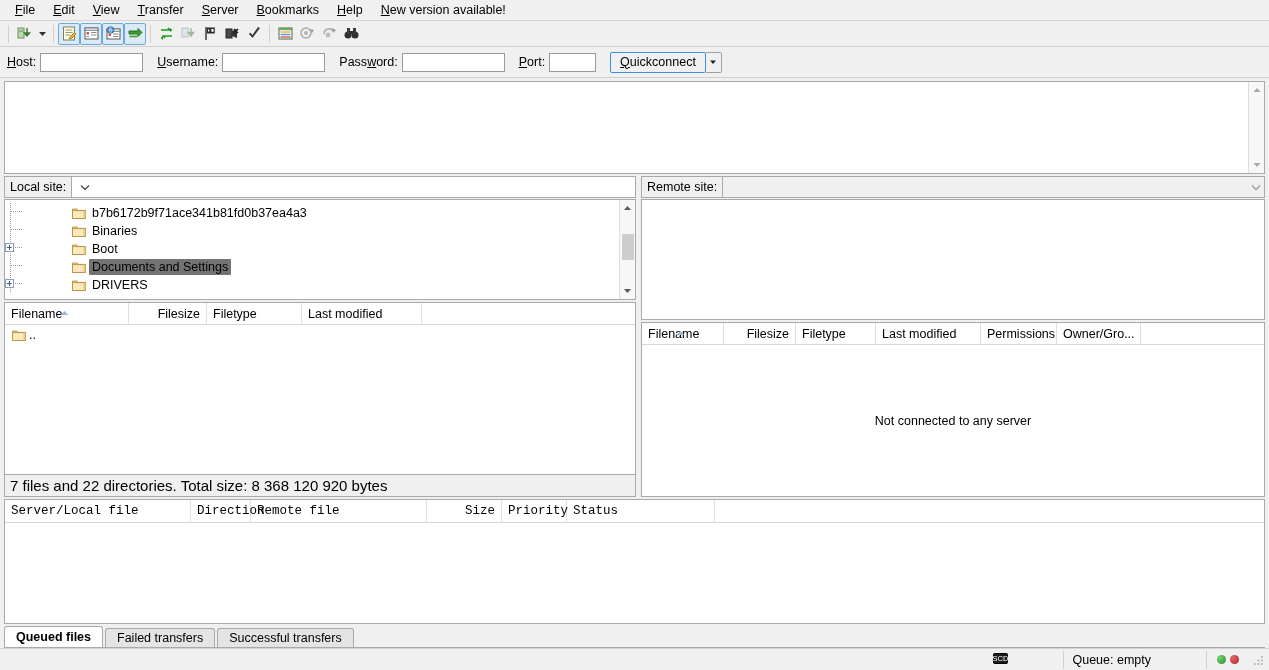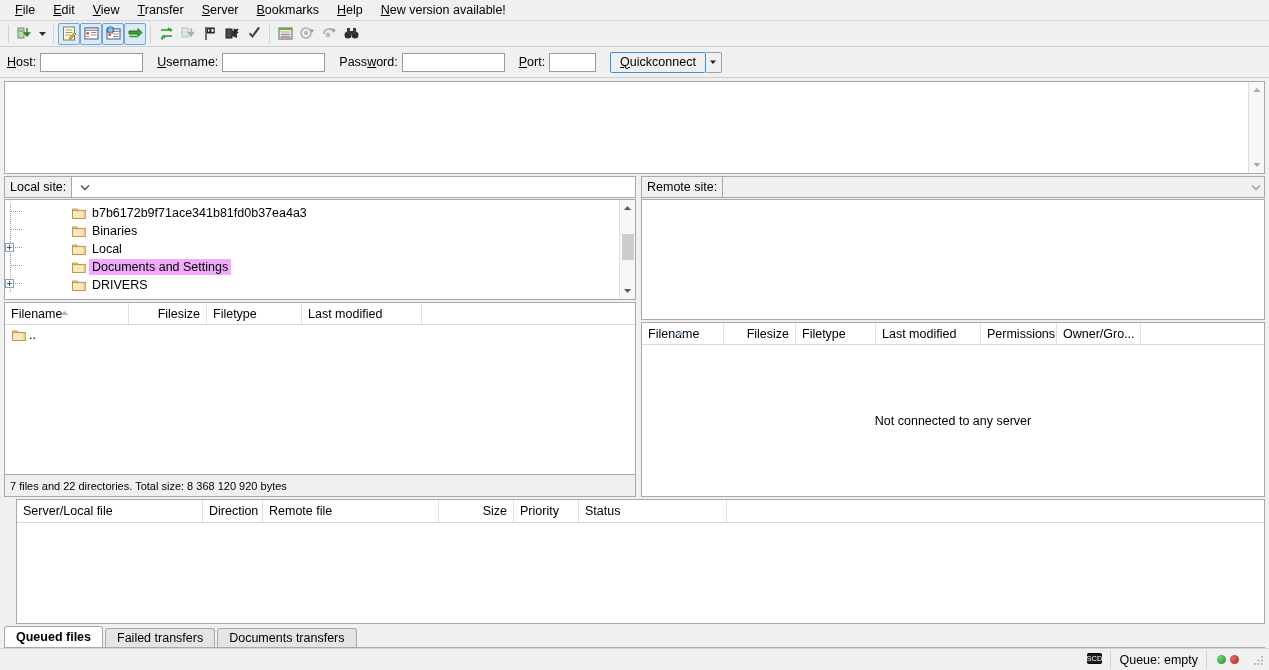--- a/index.html
+++ b/index.html
@@ -82,60 +82,60 @@
      background-image:linear-gradient(to bottom,#9a9a9a 50%,transparent 50%);
      background-size:1px 2px;}
   .tbox{position:absolute;left:0;top:4px;width:9px;height:9px;border:1px solid #8a9fb8;
         background:#fdfdfd;box-sizing:border-box;}
   .tbox:before{content:"";position:absolute;left:3px;top:1px;width:1px;height:5px;background:#3b5a7d;}
   .tbox:after{content:"";position:absolute;left:1px;top:3px;width:5px;height:1px;background:#3b5a7d;}
   .thook{position:absolute;left:6px;top:8px;width:11px;height:1px;
      background-image:linear-gradient(to right,#9a9a9a 50%,transparent 50%);
      background-size:2px 1px;}
   .tlabel{padding:1px 3px;border-radius:1px;line-height:14px;white-space:nowrap;}
-  .tnode.sel .tlabel{background:#f0abfc;}
+  .tnode.sel .tlabel{background:#737373;}
   .ficon{width:16px;height:16px;flex:none;margin-right:2px;}
 
   
   .flist{flex:1;background:#fff;border:1px solid #a9a9a9;display:flex;flex-direction:column;
          box-sizing:border-box;min-height:0;overflow:hidden;}
   .fl-head{height:21px;display:flex;background:#fff;border-bottom:1px solid #d8d8d8;
            flex:none;position:relative;}
   .fl-col{display:flex;align-items:center;font-size:12.5px;box-sizing:border-box;
           border-right:1px solid #e0e0e0;padding:0 6px;position:relative;white-space:nowrap;}
   .fl-col.r{justify-content:flex-end;}
   .fl-col .sortarw{position:absolute;top:2px;left:50%;margin-left:-8px;}
   .fl-body{flex:1;position:relative;overflow:hidden;}
   .fl-row{height:20px;display:flex;align-items:center;font-size:12.5px;padding-left:6px;}
   .fl-empty{display:flex;align-items:center;justify-content:center;height:100%;
             font-size:12.5px;color:#000;}
   .status-line{height:22px;background:#f0f0f0;border:1px solid #a9a9a9;border-top:none;
-               display:flex;align-items:center;padding:0 5px;font-size:11px;
+               display:flex;align-items:center;padding:0 5px;font-size:15px;
                box-sizing:border-box;flex:none;}
 
   
-  .queue{height:125px;margin:2px 4px 0 16px;background:#fff;border:1px solid #a9a9a9;
-         display:flex;flex-direction:column;box-sizing:border-box;flex:none;overflow:hidden;}
+  .queue{height:125px;margin:2px 4px 0 4px;background:#fff;border:1px solid #a9a9a9;
+         display:flex;flex-direction:column;box-sizing:border-box;flex:none;overflow:hidden;font-family:Liberation Mono, monospace;}
   .q-head{height:22px;display:flex;border-bottom:1px solid #d8d8d8;flex:none;}
   .q-body{flex:1;}
 
   
   .tabsrow{height:22px;margin:2px 4px 0 4px;display:flex;align-items:flex-end;
            border-bottom:1px solid #a9a9a9;box-sizing:border-box;flex:none;}
   .tab{height:19px;padding:0 11px;display:flex;align-items:center;font-size:12.5px;
        background:#e4e4e4;border:1px solid #a9a9a9;border-bottom:none;
        border-radius:3px 3px 0 0;margin-right:2px;box-sizing:border-box;}
   .tab.active{background:#fff;font-weight:bold;height:21px;}
 
   
   .statusbar{height:22px;background:#f0f0f0;display:flex;align-items:center;
              justify-content:flex-end;padding-right:4px;box-sizing:border-box;flex:none;
              border-top:1px solid #d4d4d4;}
   .sb-cell{display:flex;align-items:center;height:18px;padding:0 8px;font-size:12.5px;
-           border-left:1px solid #d0d0d0;}
+           border-left:1px solid #d0d0d0;margin-left:47px;}
   .led{width:9px;height:9px;border-radius:50%;margin:0 2px;}
   .grip{width:12px;height:12px;margin-left:4px;}
 </style>
 </head>
 <body>
 
 <div class="app">
 
   <div class="menubar">
     <div class="menu-item"><u>F</u>ile</div>
@@ -352,21 +352,21 @@
               <span class="tbox"></span>
               <span class="thook"></span>
             </span>
             <span class="ficon">
               <svg width="16" height="16" viewBox="0 0 16 16">
                 <path d="M1.5 4 h4.5 l1.2 1.4 h7.3 v8.1 h-13 z" fill="#f4d89a" stroke="#b79340" stroke-width="0.9"></path>
                 <path d="M1.5 5.6 h13 v7.9 h-13 z" fill="#fbe9bd" stroke="#b79340" stroke-width="0.9"></path>
                 <path d="M12.4 5.9 h2 v7.3 h-2 z" fill="#e9cb86"></path>
               </svg>
             </span>
-            <span class="tlabel">Local</span>
+            <span class="tlabel">Boot</span>
           </div>
 
           <div class="tnode sel">
             <span class="tindent">
               <span class="vline"></span>
               <span class="thook"></span>
             </span>
             <span class="ficon">
               <svg width="16" height="16" viewBox="0 0 16 16">
                 <path d="M1.5 4 h4.5 l1.2 1.4 h7.3 v8.1 h-13 z" fill="#f4d89a" stroke="#b79340" stroke-width="0.9"></path>
@@ -522,21 +522,21 @@
         <span>Status</span>
       </div>
       <div class="fl-col" style="flex:1;border-right:none"></div>
     </div>
     <div class="q-body"></div>
   </div>
 
   <div class="tabsrow">
     <div class="tab active">Queued files</div>
     <div class="tab">Failed transfers</div>
-    <div class="tab">Documents transfers</div>
+    <div class="tab">Successful transfers</div>
   </div>
 
   <div class="statusbar">
     <div class="sb-cell" style="border-left:none">
       <span>
         <svg width="15" height="11" viewBox="0 0 15 11">
           <rect x="0.5" y="0.5" width="14" height="10" rx="1" fill="#1a1a1a" stroke="#000"></rect>
           <text x="7.5" y="8" font-family="Liberation Sans, sans-serif" font-size="7.5" fill="#fff" text-anchor="middle">SCD</text>
         </svg>
       </span>

